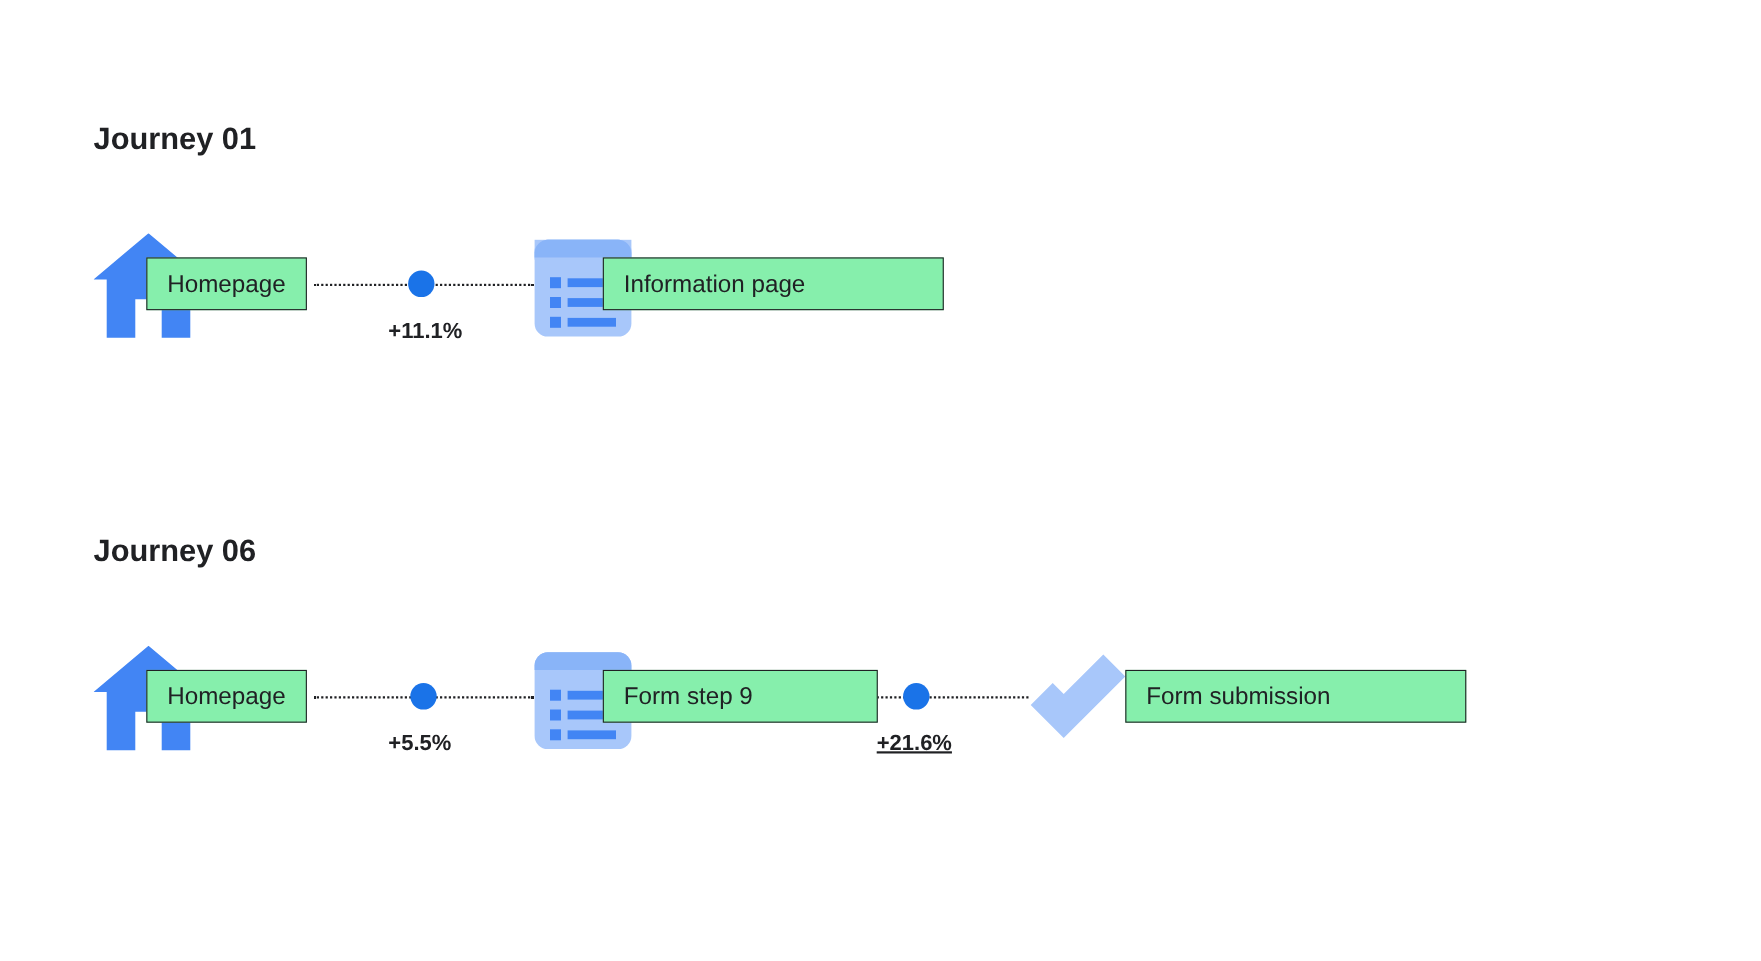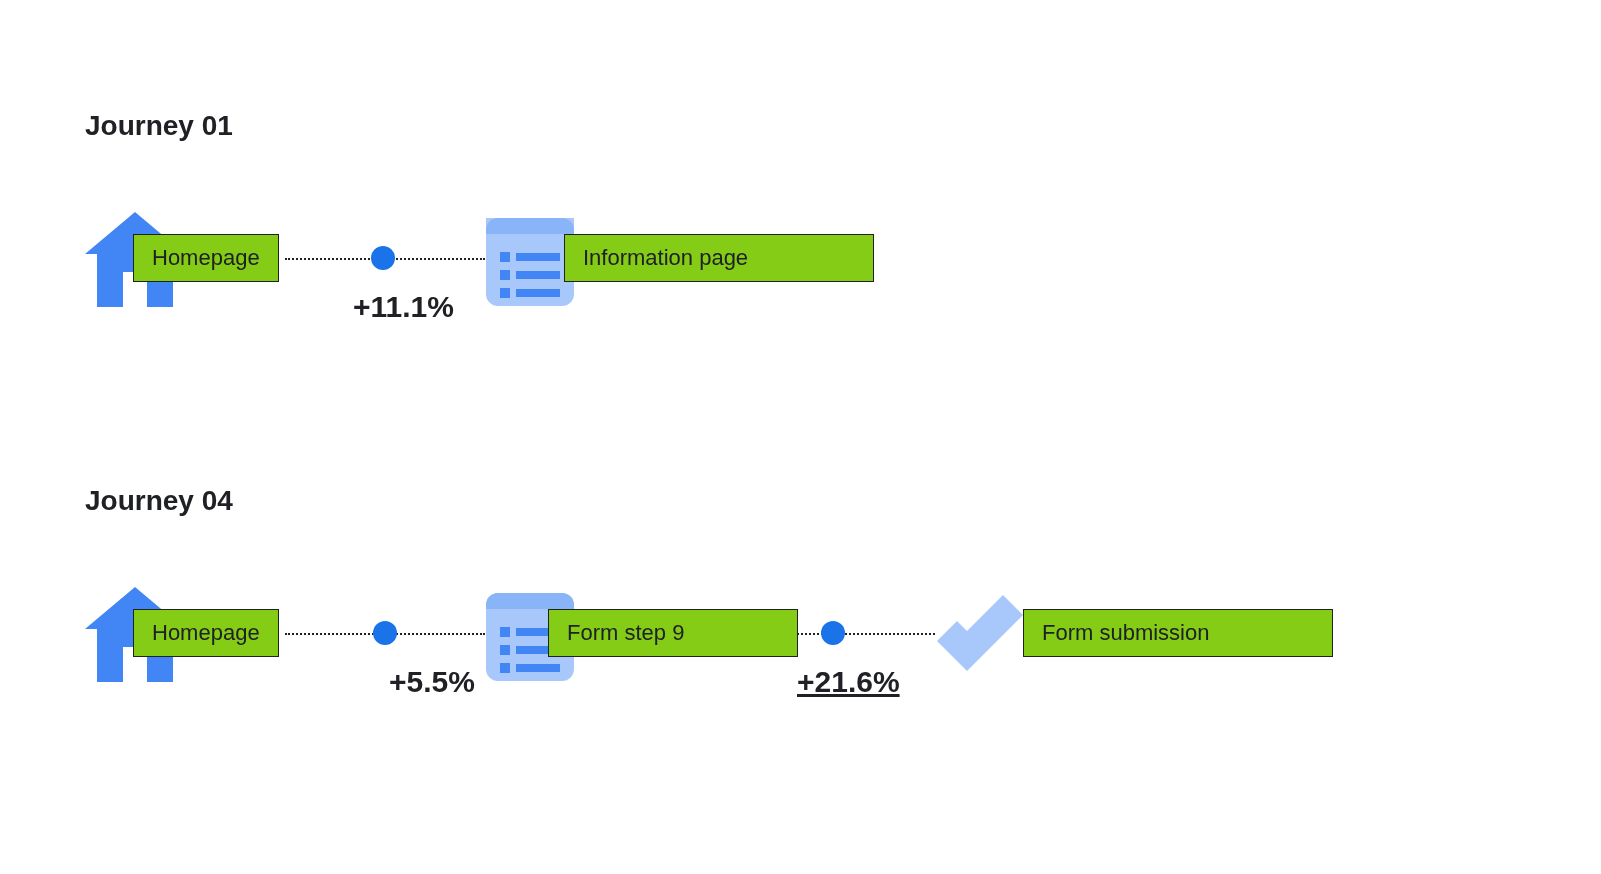--- a/index.html
+++ b/index.html
@@ -36,21 +36,21 @@
     position: absolute;
     top: 0;
   }
   .step-icon-wrap {
     position: absolute;
     left: 0;
     top: 0;
   }
   .label-box {
     position: absolute;
-    background: #84cc16;
+    background: #86efac;
     border: 1.5px solid #202124;
     padding: 10px 18px;
     font-size: 22px;
     font-weight: 500;
     color: #202124;
     white-space: nowrap;
     z-index: 5;
   }
   .connector {
     position: absolute;
@@ -61,21 +61,21 @@
     position: absolute;
     width: 24px;
     height: 24px;
     border-radius: 50%;
     background: #1a73e8;
     z-index: 2;
     transform: translate(-50%, -50%);
   }
   .percent {
     position: absolute;
-    font-size: 30px;
+    font-size: 20px;
     font-weight: 700;
     color: #202124;
     white-space: nowrap;
   }
 </style>
 </head>
 <body>
 
 <div class="canvas">
 
@@ -104,42 +104,42 @@
             <rect x="6" y="6" width="88" height="18" fill="#a8c7fa"></rect>
             <path d="M18 6 a12 12 0 0 0 -12 12 v4 h88 v-4 a12 12 0 0 0 -12 -12 Z" fill="#89b4f8"></path>
             <rect x="20" y="40" width="10" height="10" fill="#4285f4"></rect>
             <rect x="36" y="41" width="44" height="8" fill="#4285f4"></rect>
             <rect x="20" y="58" width="10" height="10" fill="#4285f4"></rect>
             <rect x="36" y="59" width="44" height="8" fill="#4285f4"></rect>
             <rect x="20" y="76" width="10" height="10" fill="#4285f4"></rect>
             <rect x="36" y="77" width="44" height="8" fill="#4285f4"></rect>
           </svg>
         </div>
-        <div class="label-box" style="left:84px; top:22px; width:310px;">Information page</div>
+        <div class="label-box" style="left:68px; top:22px; width:310px;">Information page</div>
       </div>
 
     </div>
   </div>
 
   <div class="journey-section j2">
-    <div class="journey-title">Journey 04</div>
+    <div class="journey-title">Journey 06</div>
     <div class="flow-row">
 
       <div class="step" style="left:0;">
         <div class="step-icon-wrap">
           <svg width="100" height="100" viewBox="0 0 100 100">
             <path d="M50 0 L100 42 L88 42 L88 95 L62 95 L62 60 L38 60 L38 95 L12 95 L12 42 L0 42 Z" fill="#4285f4"></path>
           </svg>
         </div>
         <div class="label-box" style="left:48px; top:22px;">Homepage</div>
       </div>
 
       <div class="connector" style="left:200px; top:46px; width:200px;"></div>
       <div class="dot" style="left:300px; top:46px;"></div>
-      <div class="percent" style="left:268px; top:78px;margin-left:36px;">+5.5%</div>
+      <div class="percent" style="left:268px; top:78px;">+5.5%</div>
 
       <div class="step" style="left:395px;">
         <div class="step-icon-wrap">
           <svg width="100" height="100" viewBox="0 0 100 100">
             <rect x="6" y="6" width="88" height="88" rx="12" fill="#a8c7fa"></rect>
             <path d="M18 6 a12 12 0 0 0 -12 12 v4 h88 v-4 a12 12 0 0 0 -12 -12 Z" fill="#89b4f8"></path>
             <rect x="20" y="40" width="10" height="10" fill="#4285f4"></rect>
             <rect x="36" y="41" width="44" height="8" fill="#4285f4"></rect>
             <rect x="20" y="58" width="10" height="10" fill="#4285f4"></rect>
             <rect x="36" y="59" width="44" height="8" fill="#4285f4"></rect>

